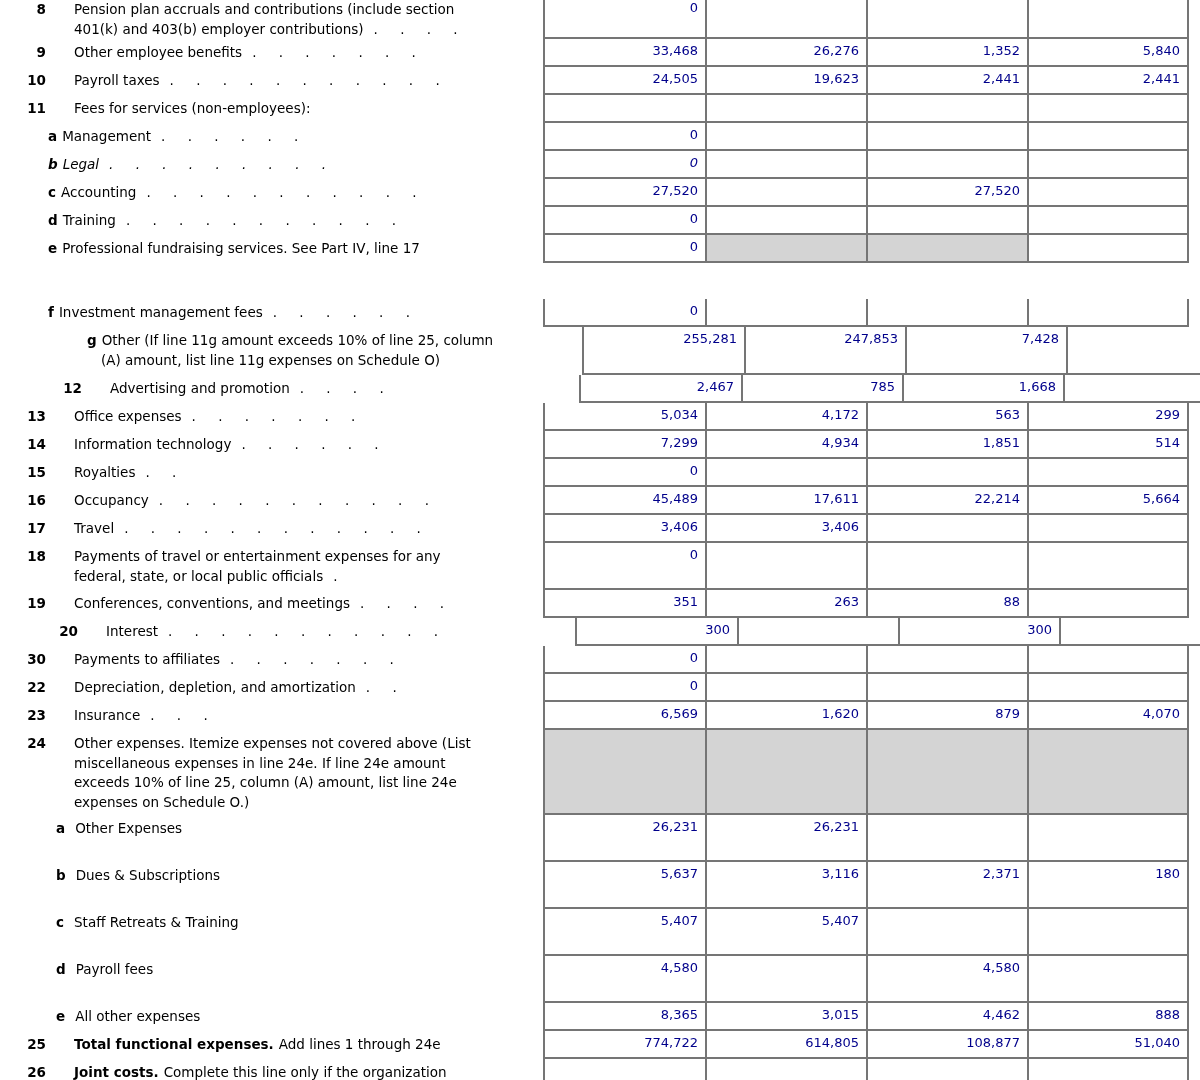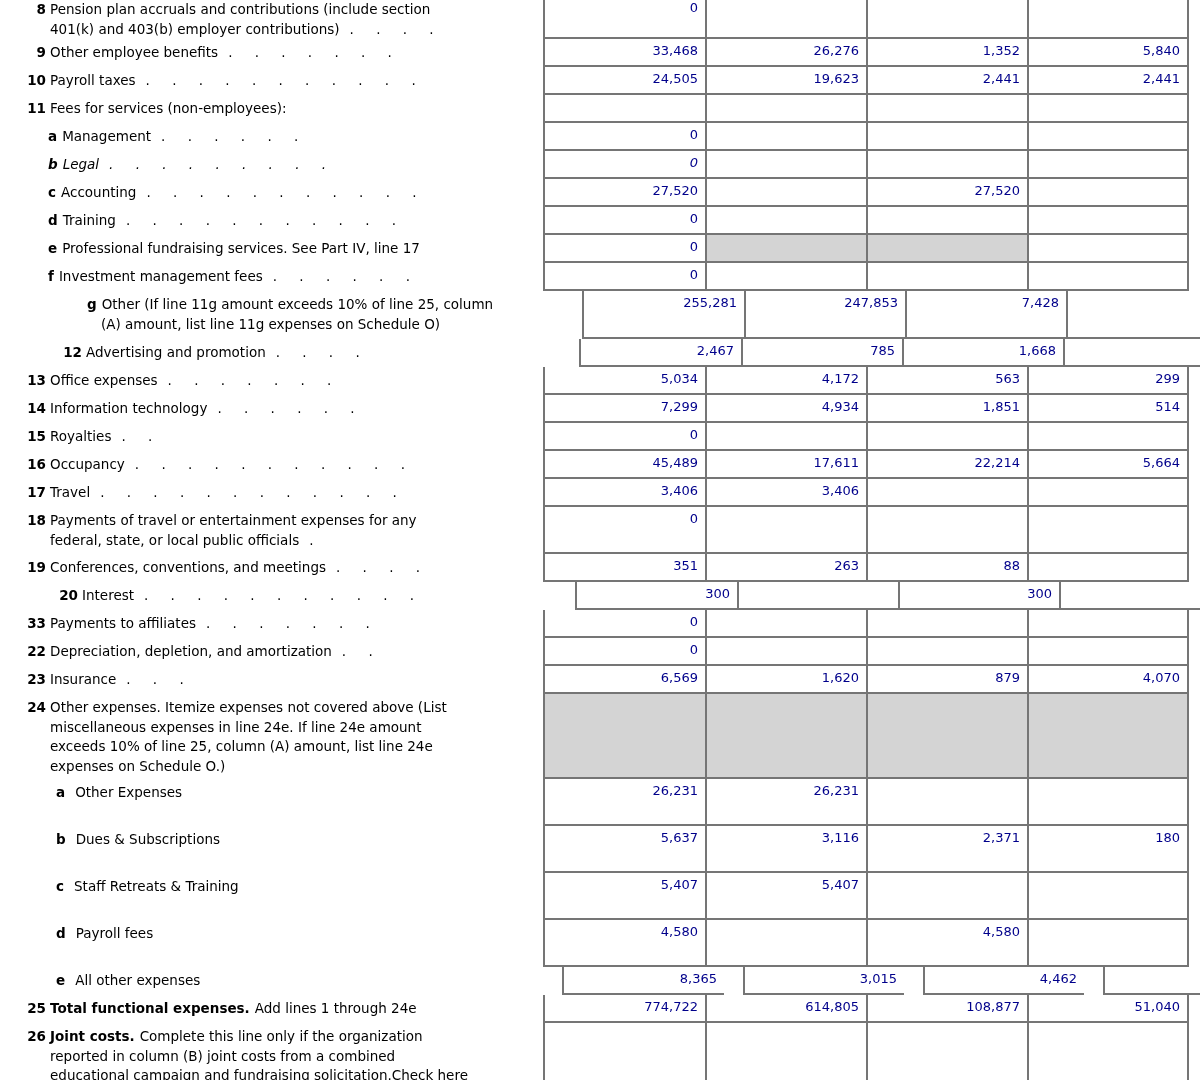--- a/index.html
+++ b/index.html
@@ -8,21 +8,21 @@
     background:#fff; font-family:"DejaVu Sans","Liberation Sans",sans-serif;
     color:#000;
   }
   #formtable { position:absolute; top:0; left:0; width:1189px; }
   .row { display:grid; grid-template-columns:543px 162px 161px 161px 162px; box-sizing:border-box; }
   .desc {
     position:relative; box-sizing:border-box; padding-top:4px;
     font-size:13.5px; line-height:19.5px; display:flex; overflow:hidden;
   }
   .num { flex:0 0 46px; text-align:right; font-weight:bold; white-space:pre; }
-  .body { margin-left:4px; }
+  .body { margin-left:28px; }
   .row.sub11 .body { margin-left:2px;  padding-left:14px; text-indent:-14px; }
   .row.sub24 .body { margin-left:10px; padding-left:20px; text-indent:-20px; }
   .letter { font-weight:bold; }
   .letter:not(:empty) { margin-right:5px; }
   .row.sub24 .letter:not(:empty) { margin-right:10px; }
   .bseg { font-weight:bold; }
   .bseg:not(:empty) { margin-right:5px; }
   .label { white-space:pre; }
   .dots { white-space:pre; }
   .dots:not(:empty) { margin-left:10px; word-spacing:18px; }
@@ -126,21 +126,21 @@
       <div class="row sub11" style="height: 28px;">
         <div class="desc">
           <span class="num"></span>
           <div class="body"><span class="letter">e</span><span class="bseg"></span><span class="label">Professional fundraising services. See Part IV, line 17</span><span class="dots"></span></div>
         </div>
         <div class="cell">0</div>
         <div class="cell gray"></div>
         <div class="cell gray"></div>
         <div class="cell last"></div>
       </div>
-      <div class="row sub11" style="height: 28px;">
+      <div class="row sub11" style="height: 28px; margin-top: 36px;">
         <div class="desc">
           <span class="num"></span>
           <div class="body"><span class="letter">f</span><span class="bseg"></span><span class="label">Investment management fees</span><span class="dots">. . . . . .</span></div>
         </div>
         <div class="cell">0</div>
         <div class="cell"></div>
         <div class="cell"></div>
         <div class="cell last"></div>
       </div>
       <div class="row sub11" style="height: 48px; margin-left: 39px;">
@@ -240,21 +240,21 @@
           <span class="num">20</span>
           <div class="body"><span class="letter"></span><span class="bseg"></span><span class="label">Interest</span><span class="dots">. . . . . . . . . . .</span></div>
         </div>
         <div class="cell">300</div>
         <div class="cell"></div>
         <div class="cell">300</div>
         <div class="cell last"></div>
       </div>
       <div class="row main" style="height: 28px;">
         <div class="desc">
-          <span class="num">33</span>
+          <span class="num">30</span>
           <div class="body"><span class="letter"></span><span class="bseg"></span><span class="label">Payments to affiliates</span><span class="dots">. . . . . . .</span></div>
         </div>
         <div class="cell">0</div>
         <div class="cell"></div>
         <div class="cell"></div>
         <div class="cell last"></div>
       </div>
       <div class="row main" style="height: 28px;">
         <div class="desc">
           <span class="num">22</span>
@@ -321,21 +321,21 @@
       <div class="row sub24" style="height: 47px;">
         <div class="desc">
           <span class="num"></span>
           <div class="body"><span class="letter">d</span><span class="bseg"></span><span class="label">Payroll fees</span><span class="dots"></span></div>
         </div>
         <div class="cell">4,580</div>
         <div class="cell"></div>
         <div class="cell">4,580</div>
         <div class="cell last"></div>
       </div>
-      <div class="row sub24" style="height: 28px; gap: 19px;">
+      <div class="row sub24" style="height: 28px;">
         <div class="desc">
           <span class="num"></span>
           <div class="body"><span class="letter">e</span><span class="bseg"></span><span class="label">All other expenses</span><span class="dots"></span></div>
         </div>
         <div class="cell">8,365</div>
         <div class="cell">3,015</div>
         <div class="cell">4,462</div>
         <div class="cell last">888</div>
       </div>
       <div class="row main" style="height: 28px;">

